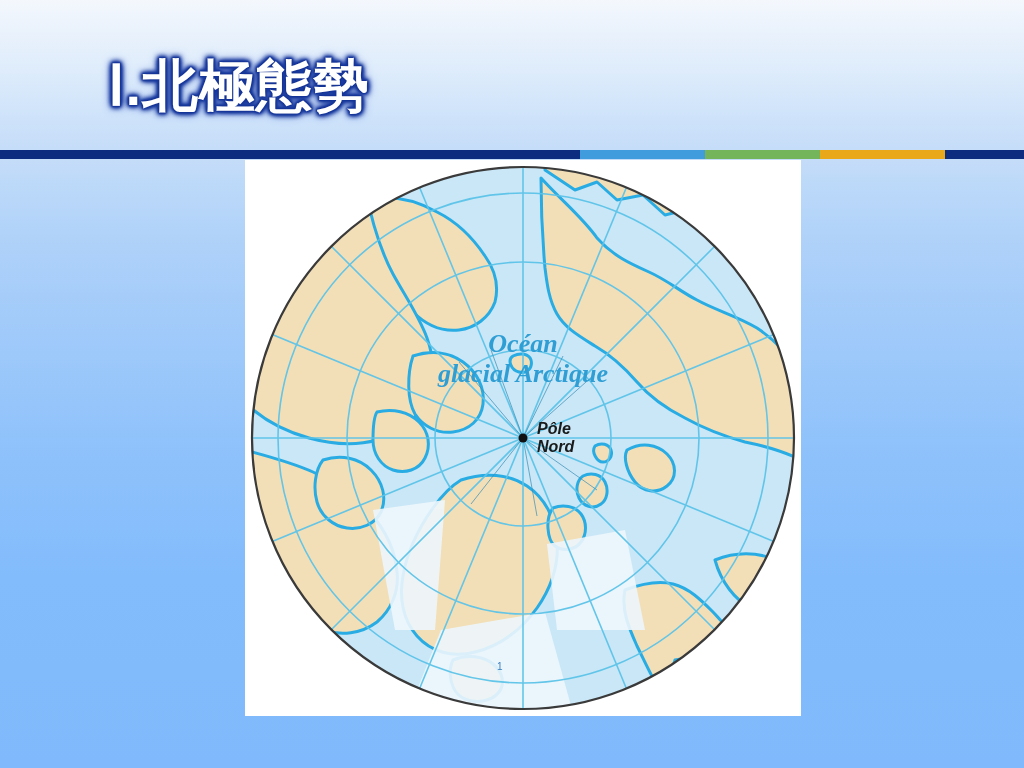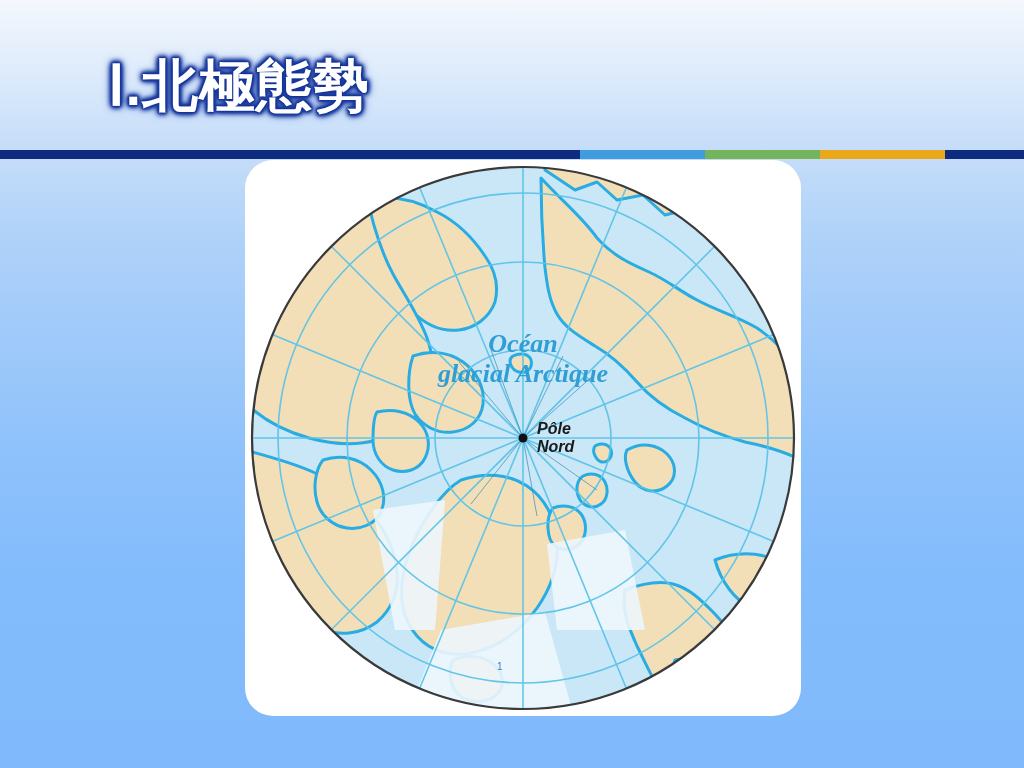--- a/index.html
+++ b/index.html
@@ -39,21 +39,20 @@
   #divider{
     position:absolute;left:0;top:150px;width:1024px;height:9px;
     display:flex;
   }
   #divider .seg{height:100%;}
   
   #map-frame{
     position:absolute;left:245px;top:160px;width:556px;height:556px;
     background:#ffffff;
     overflow:hidden;
-    border-radius:28px;
   }
   #map-svg{display:block;width:556px;height:556px;}
   .lbl-ocean{
     font-family:"Liberation Serif","DejaVu Serif",serif;
     font-style:italic;font-weight:700;font-size:26px;fill:#2f9ed4;
   }
   .lbl-pole{
     font-family:"Liberation Sans","DejaVu Sans",sans-serif;
     font-style:italic;font-weight:600;font-size:16px;fill:#1a1a1a;
   }

